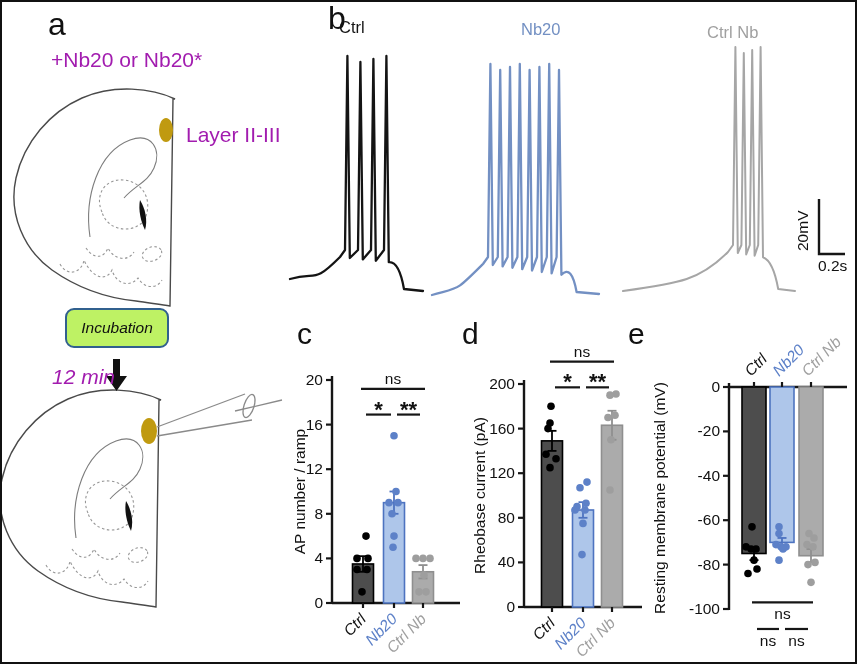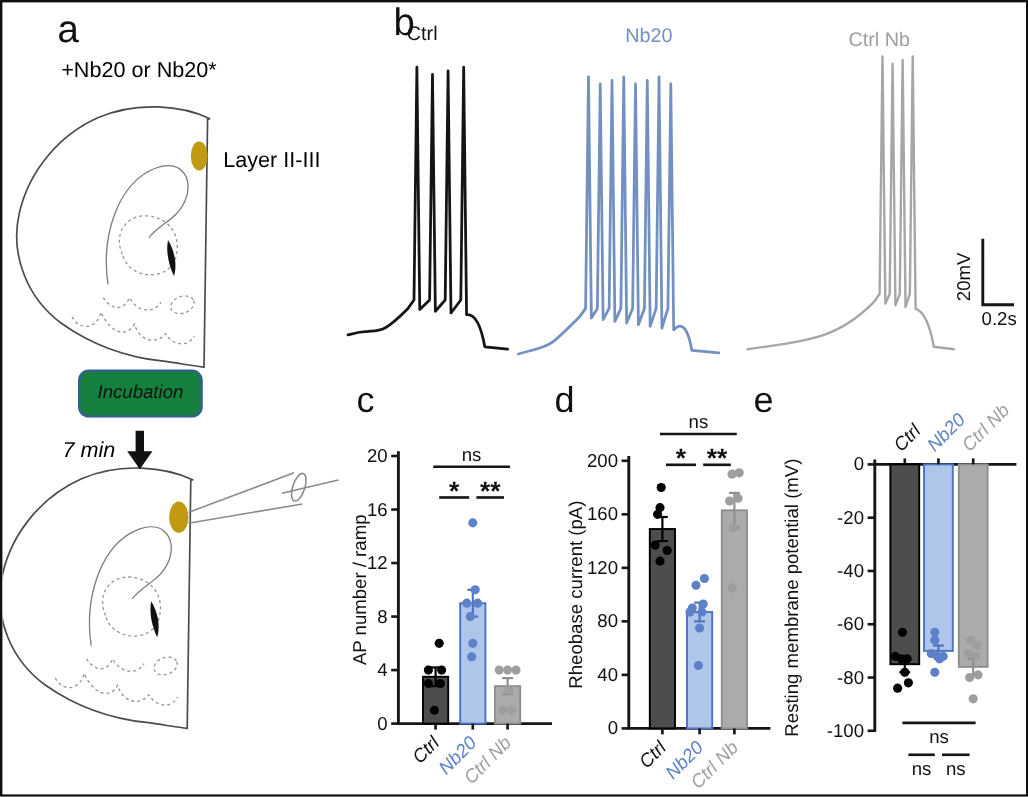--- a/index.html
+++ b/index.html
@@ -4,24 +4,24 @@
 <style>
   html,body{margin:0;padding:0;background:#e8e8e8;}
   .fig{
     position:relative;width:857px;height:664px;background:#ffffff;
     border:2px solid #111;box-sizing:border-box;overflow:hidden;
     font-family:"Liberation Sans",sans-serif;color:#111;
   }
   svg.overlay{position:absolute;left:0;top:0;width:857px;height:664px;}
   svg{font-family:"Liberation Sans",sans-serif;}
   .plabel{position:absolute;font-size:32px;line-height:1;color:#111;}
-  .atext{position:absolute;font-size:18px;color:#000000;white-space:nowrap;}
+  .atext{position:absolute;font-size:21px;color:#a21caf;white-space:nowrap;}
   .itext{font-style:italic;}
   .proc-box{
-    position:absolute;border:2.2px solid #31608e;border-radius:9px;background:#15803d;
+    position:absolute;border:2.2px solid #31608e;border-radius:9px;background:#bef264;
     display:flex;align-items:center;justify-content:center;
     font-style:italic;font-size:15.5px;color:#111;
   }
 </style>
 </head>
 <body>
 
 <div class="fig">
 
   <svg class="overlay" viewBox="0 0 857 664">
@@ -257,18 +257,18 @@
   </svg>
 
   <div class="plabel" style="left:46px;top:6px;">a</div>
   <div class="plabel" style="left:326px;top:0px;">b</div>
   <div class="plabel" style="left:295px;top:317px;font-size:30px;">c</div>
   <div class="plabel" style="left:460px;top:317px;font-size:30px;">d</div>
   <div class="plabel" style="left:626px;top:317px;font-size:30px;">e</div>
 
   <div class="atext" style="left:49px;top:46px;">+Nb20 or Nb20*</div>
   <div class="atext" style="left:184px;top:121px;">Layer II-III</div>
-  <div class="atext itext" style="left:50px;top:363px;">7 min</div>
+  <div class="atext itext" style="left:50px;top:363px;">12 min</div>
 
   <div class="proc-box" style="left:63px;top:306px;width:100px;height:36px;">
     <span>Incubation</span>
   </div>
 </div>
 
 </body></html>

